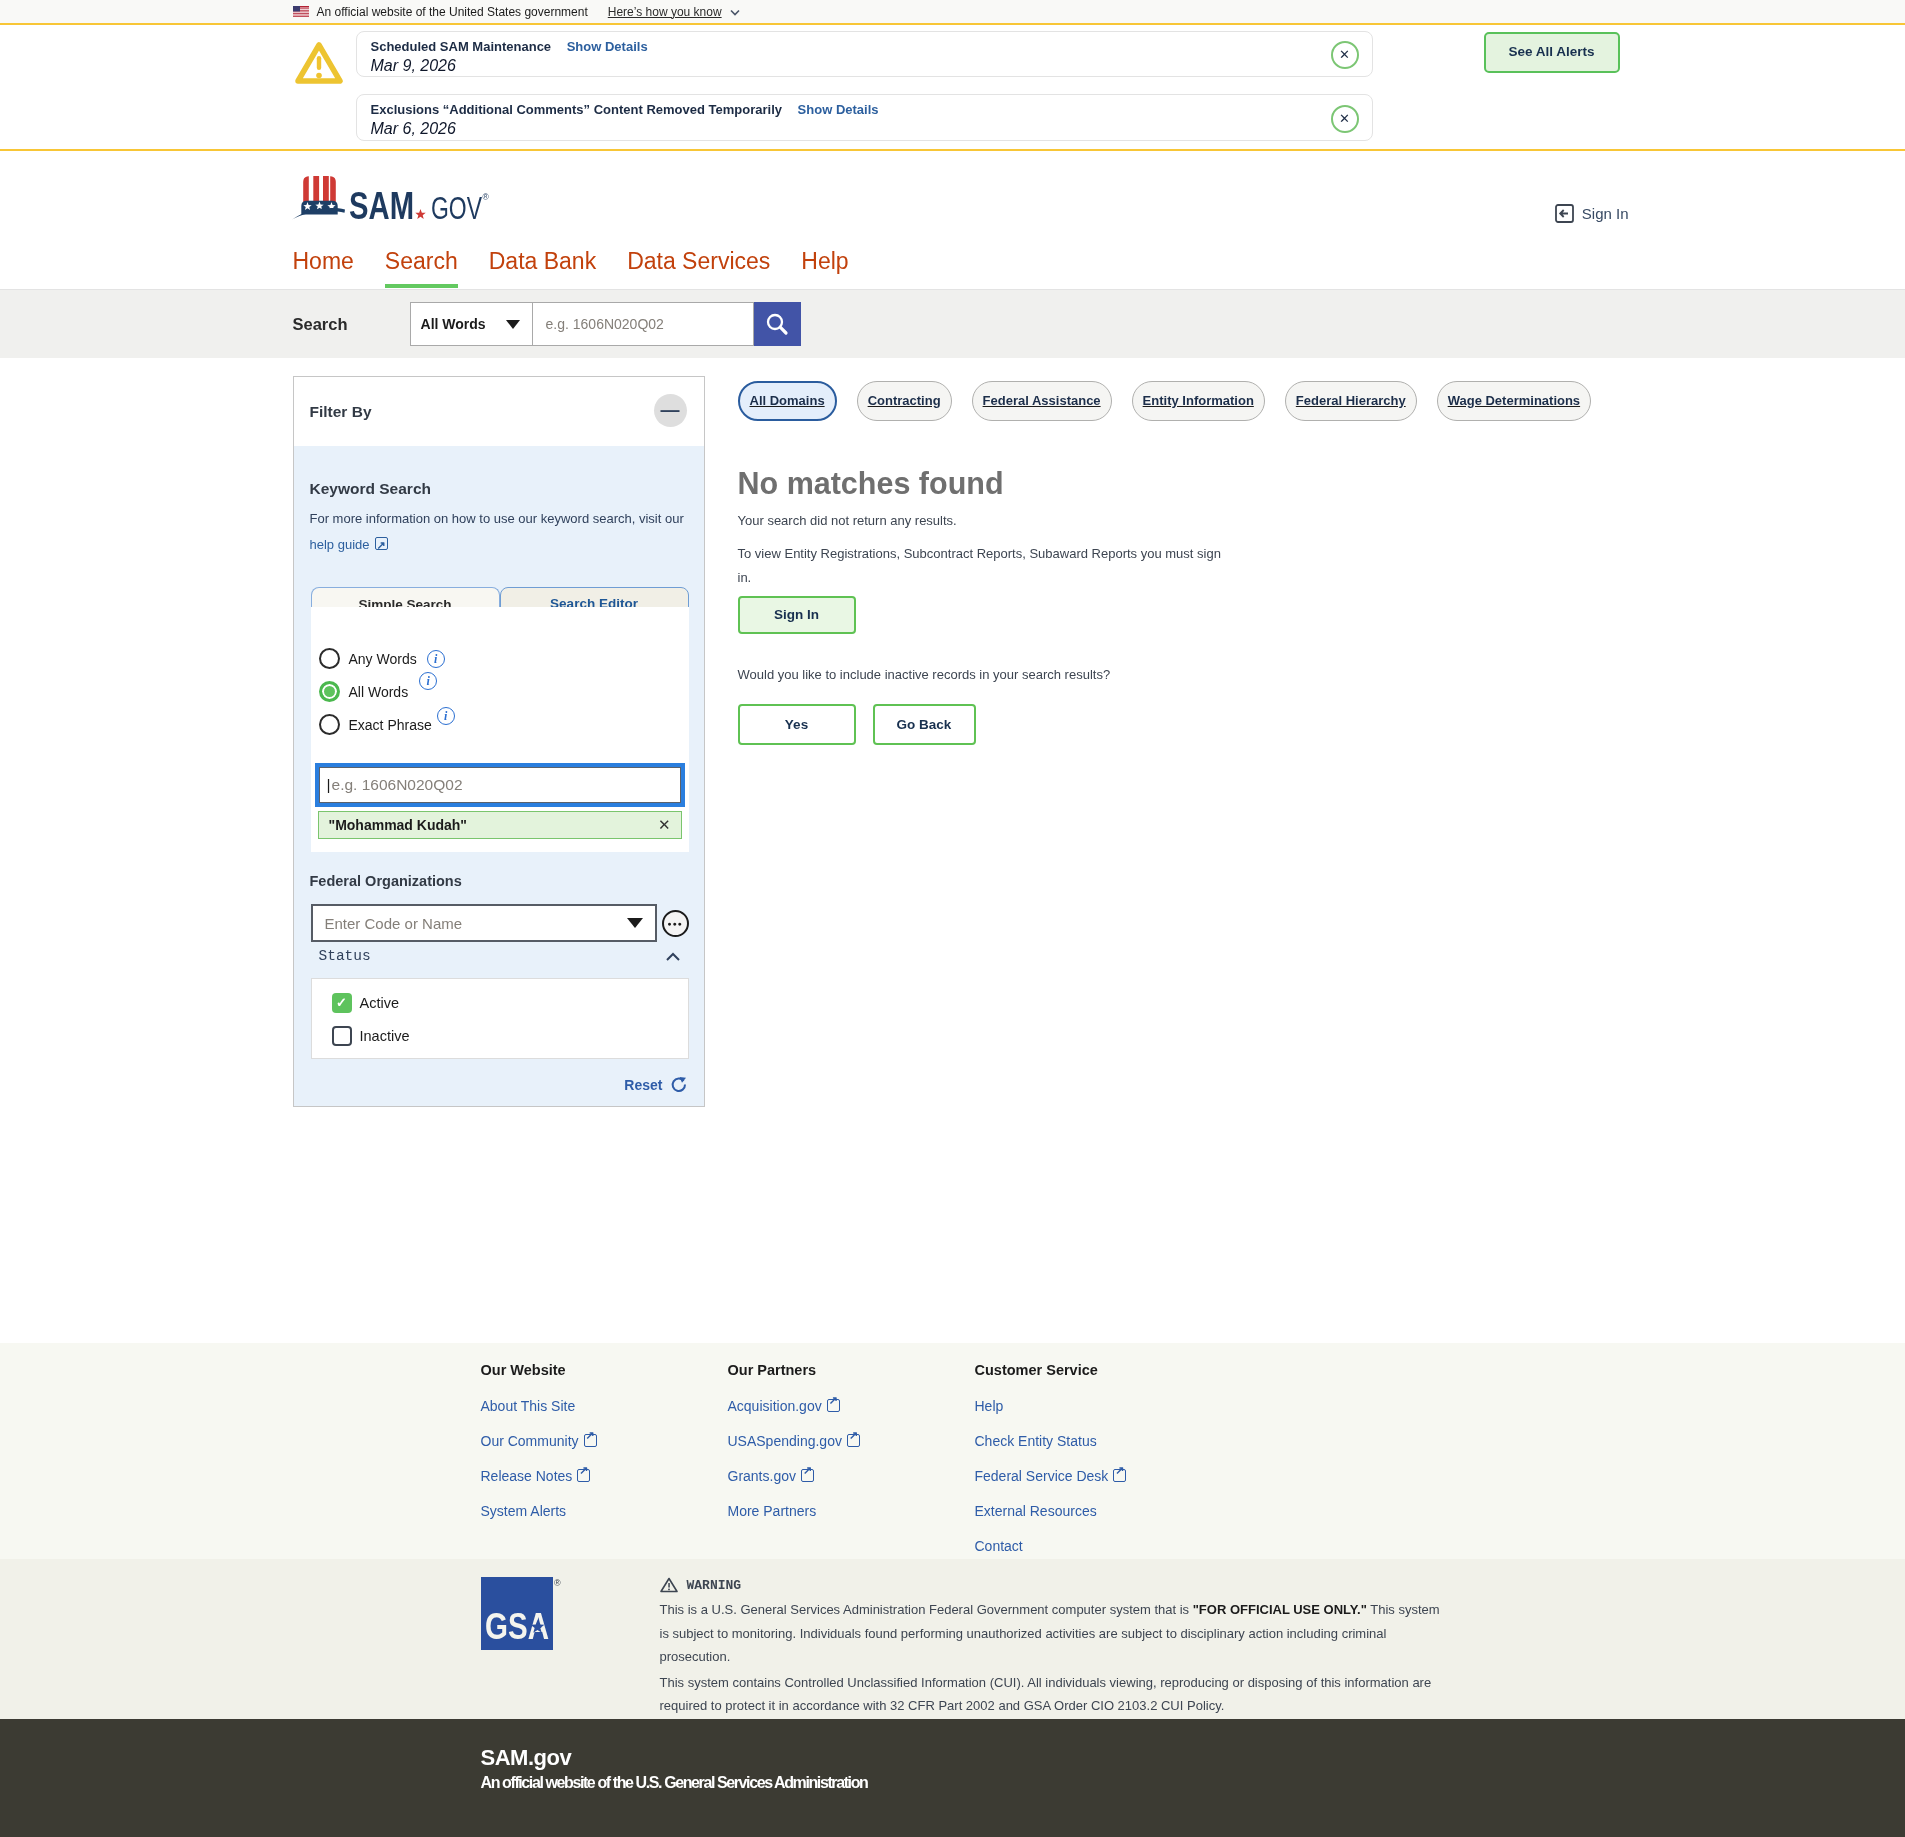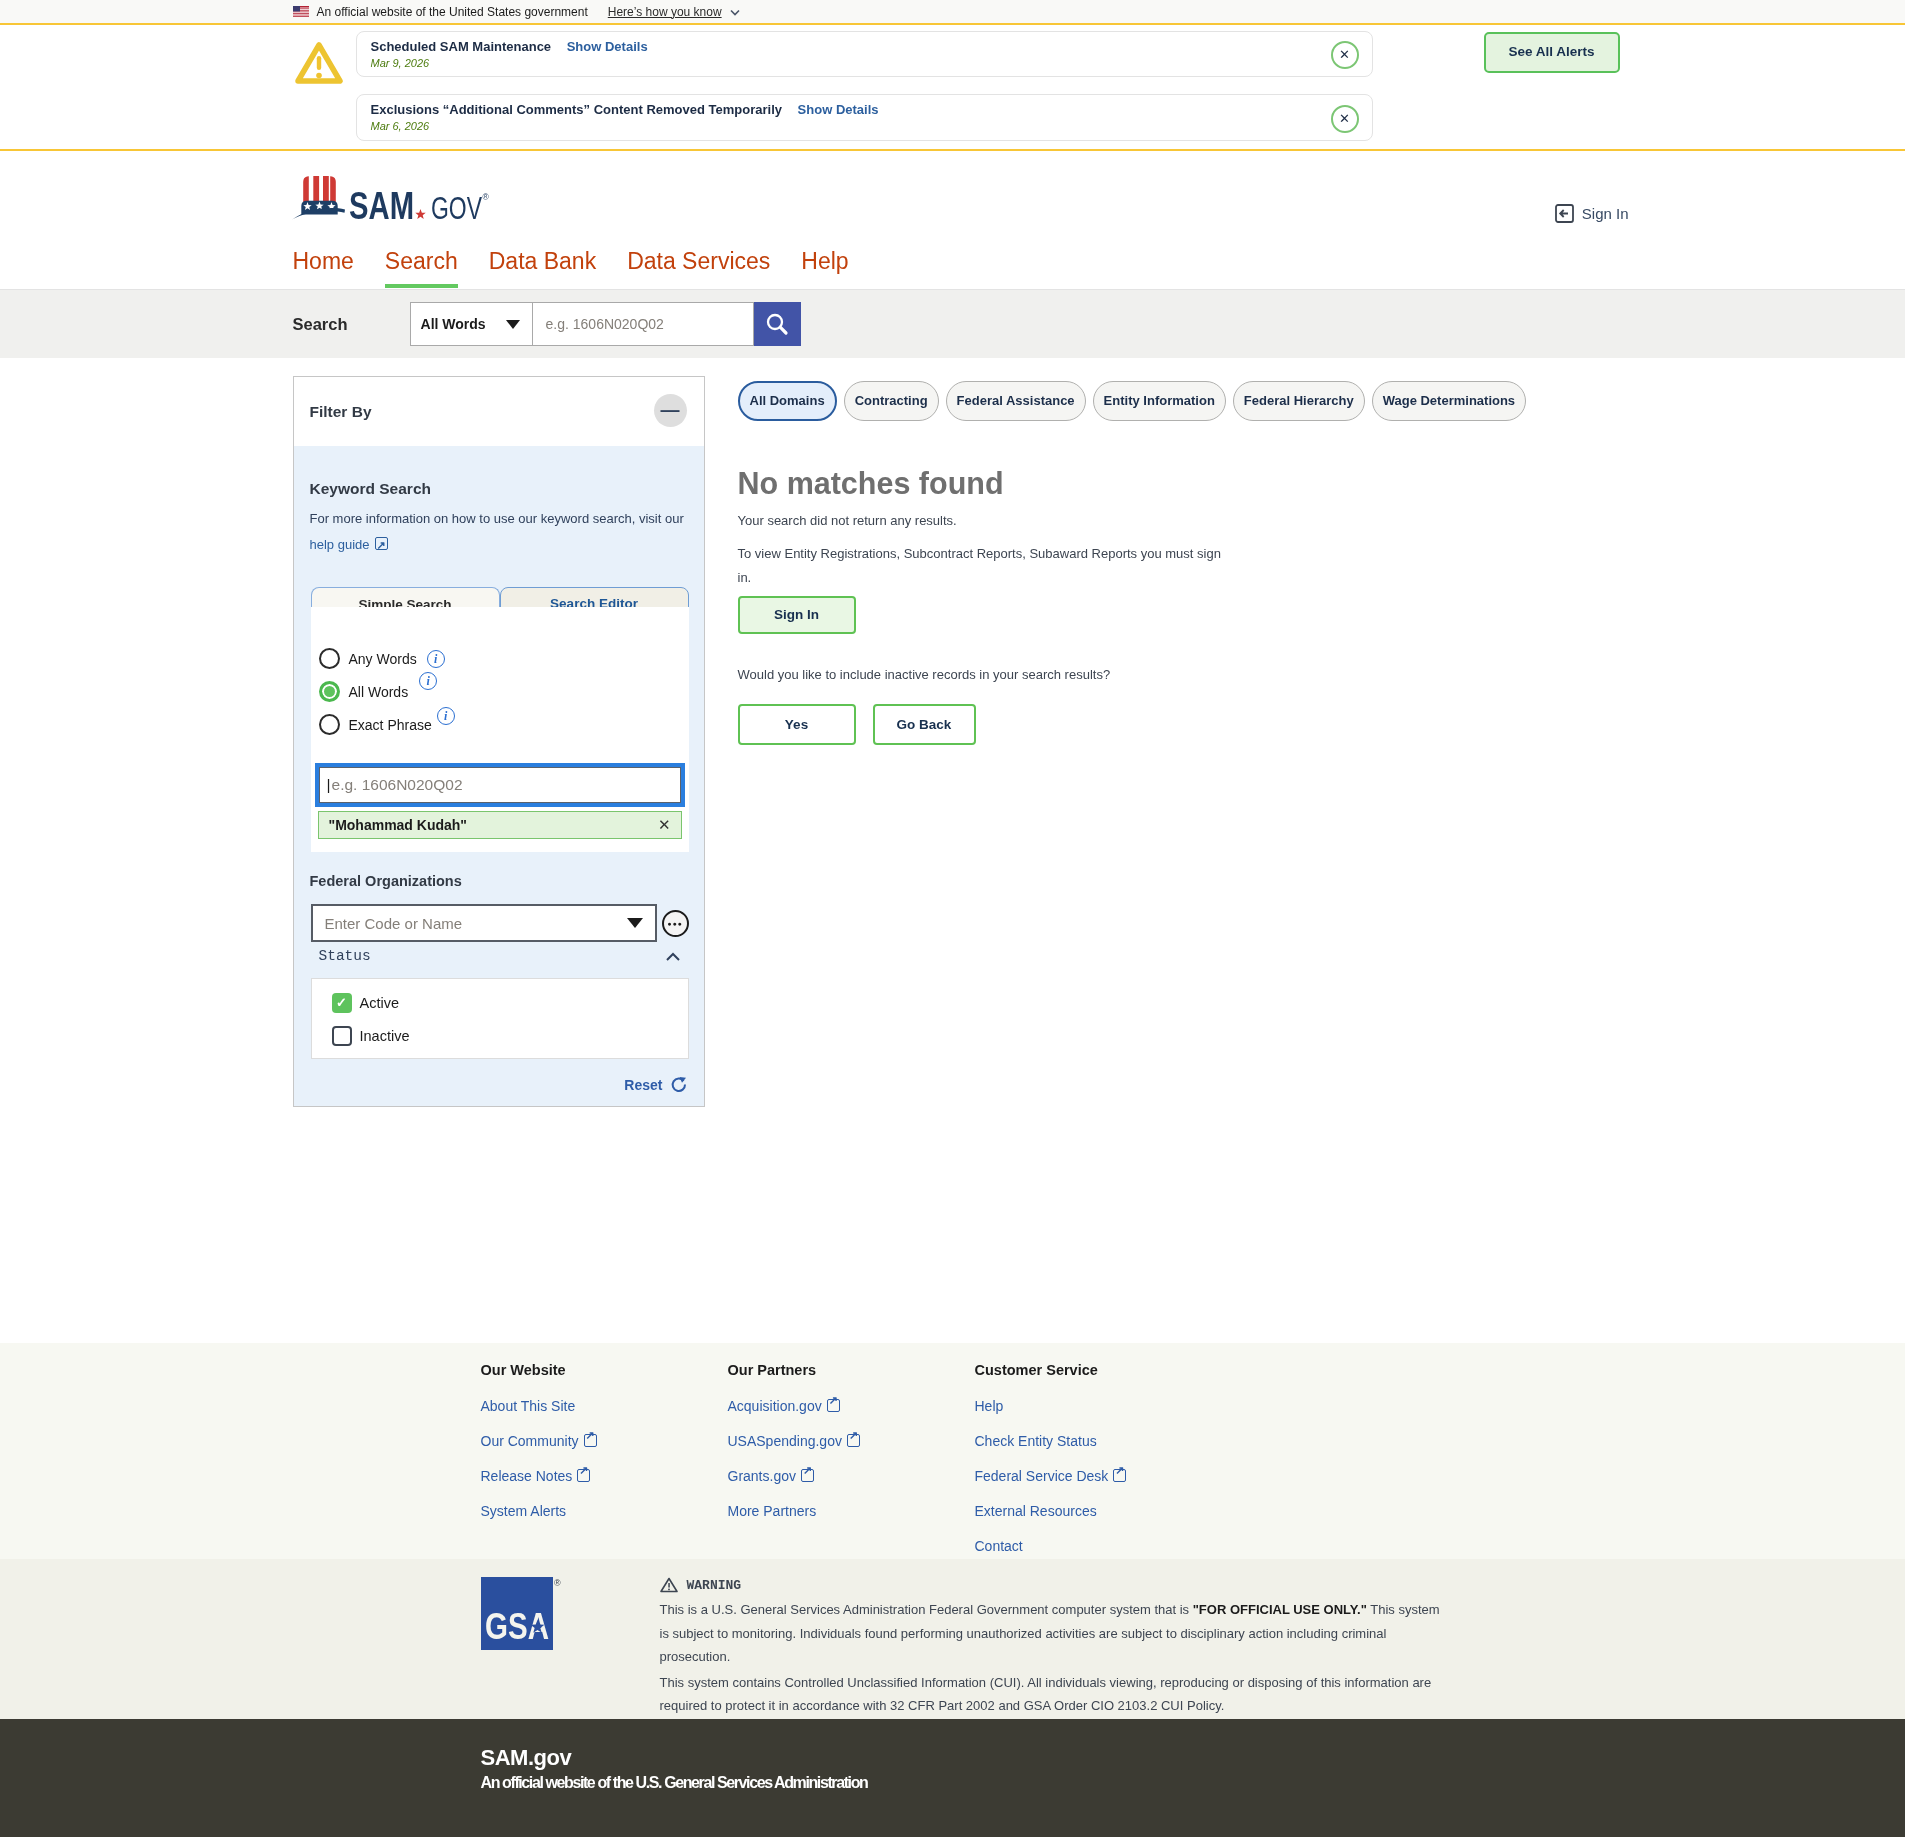--- a/index.html
+++ b/index.html
@@ -13,21 +13,21 @@
 .govbanner { background:#f9f9f7; border-bottom:2px solid #f8c636; height:25px; font-size:12px; color:#1b1b1b; }
 .govbanner .inner { width:1320px; margin:0 auto; display:flex; align-items:center; justify-content:flex-start; height:23px; gap:8px; }
 .govbanner .hyk { color:#2b2b2b; text-decoration:underline; }
 
 
 .alerts { background:#fff; border-bottom:2px solid #f8c636; padding:6px 0 8px; height:126px; }
 .alertrow { position:relative; width:1320px; margin:0 auto; }
 .alertbox { margin-left:63px; width:1017px; border:1px solid #e3e3e3; border-radius:8px; padding:6px 60px 6px 14px; position:relative; background:#fff; height:46px; }
 .alertbox .ttl { font-weight:bold; font-size:13px; color:#1c2b44; margin-top:1px; }
 .alertbox .ttl a { color:#2c5f9e; font-weight:bold; margin-left:12px; }
-.alertbox .date { font-style:italic; color:#4d7c0f; font-size:11px; margin-top:3px; }
+.alertbox .date { font-style:italic; color:#0f172a; font-size:16px; margin-top:3px; }
 .closebtn { position:absolute; right:13px; top:9px; width:28px; height:28px; border-radius:50%; border:2px solid #7cc674; background:#fff; color:#1c2b44; font-size:13px; line-height:24px; text-align:center; }
 .warnicon { position:absolute; left:1px; top:9px; }
 .seeall { position:absolute; right:-7px; top:1px; width:136px; height:41px; background:#e4f3df; border:2.5px solid #59c15a; border-radius:5px; color:#18304f; font-weight:bold; font-size:13.5px; text-align:center; line-height:36px;margin-left:28px; }
 
 
 .hdr { height:87px; background:#fff; }
 .hdr .wrap { height:87px; }
 .logo { position:absolute; left:-1px; top:24px; }
 .signin { position:absolute; right:-16px; top:53px; font-size:15px; color:#384a63; display:flex; align-items:center; gap:8px; }
 
@@ -90,21 +90,21 @@
 .statusbox { position:absolute; left:17px; top:532px; width:378px; background:#fff; border:1px solid #dcdcdc; height:81px; padding:14px 0 0 20px; }
 .cbline { display:flex; align-items:center; margin-bottom:13px; height:20px; }
 .cb { width:20px; height:20px; border-radius:4px; margin-right:8px; flex:none; }
 .cb.on { background:#5ec35d; color:#fff; text-align:center; line-height:20px; font-size:13px; font-weight:bold; }
 .cb.off { background:#fff; border:2px solid #3d4551; }
 .cbline .cl { font-size:14.5px; color:#1b1b1b; }
 .resetrow { position:absolute; right:17px; bottom:13px; font-size:14px; font-weight:bold; color:#2e5ca8; display:flex; align-items:center; gap:7px; }
 
 
 .rcol { margin-left:33px; margin-top:23px; width:880px; }
-.pills { display:flex; gap:7px; }
+.pills { display:flex; gap:20px;text-decoration:underline; }
 .pill { white-space:nowrap; height:40px; border-radius:20px; background:#f5f5f3; border:1px solid #b0b0ae; color:#1c2e4a; font-weight:bold; font-size:13px; line-height:38px; padding:0 10px; }
 .pill.active { background:#e4eefb; border:2px solid #2a5c9e; line-height:36px; padding:0 10px; }
 .nomatch { margin-top:45px; font-size:30.5px; font-weight:bold; color:#6f6f6f; }
 .rp1 { margin-top:12px; font-size:13px; color:#3d4551; }
 .rp2 { margin-top:14px; font-size:13px; color:#3d4551; width:490px; line-height:24px; }
 .btn { display:inline-block; border-radius:4px; font-weight:bold; font-size:13.5px; color:#18304f; text-align:center; }
 .signinbtn { margin-top:6px; width:118px; height:38px; background:#e9f7e4; border:2px solid #5fc253; line-height:34px; }
 .rp3 { margin-top:33px; font-size:13px; color:#3d4551; }
 .ynrow { margin-top:22px; display:flex; gap:17px; }
 .ybtn { width:118px; height:41px; background:#fff; border:2px solid #5fc253; line-height:37px; }

